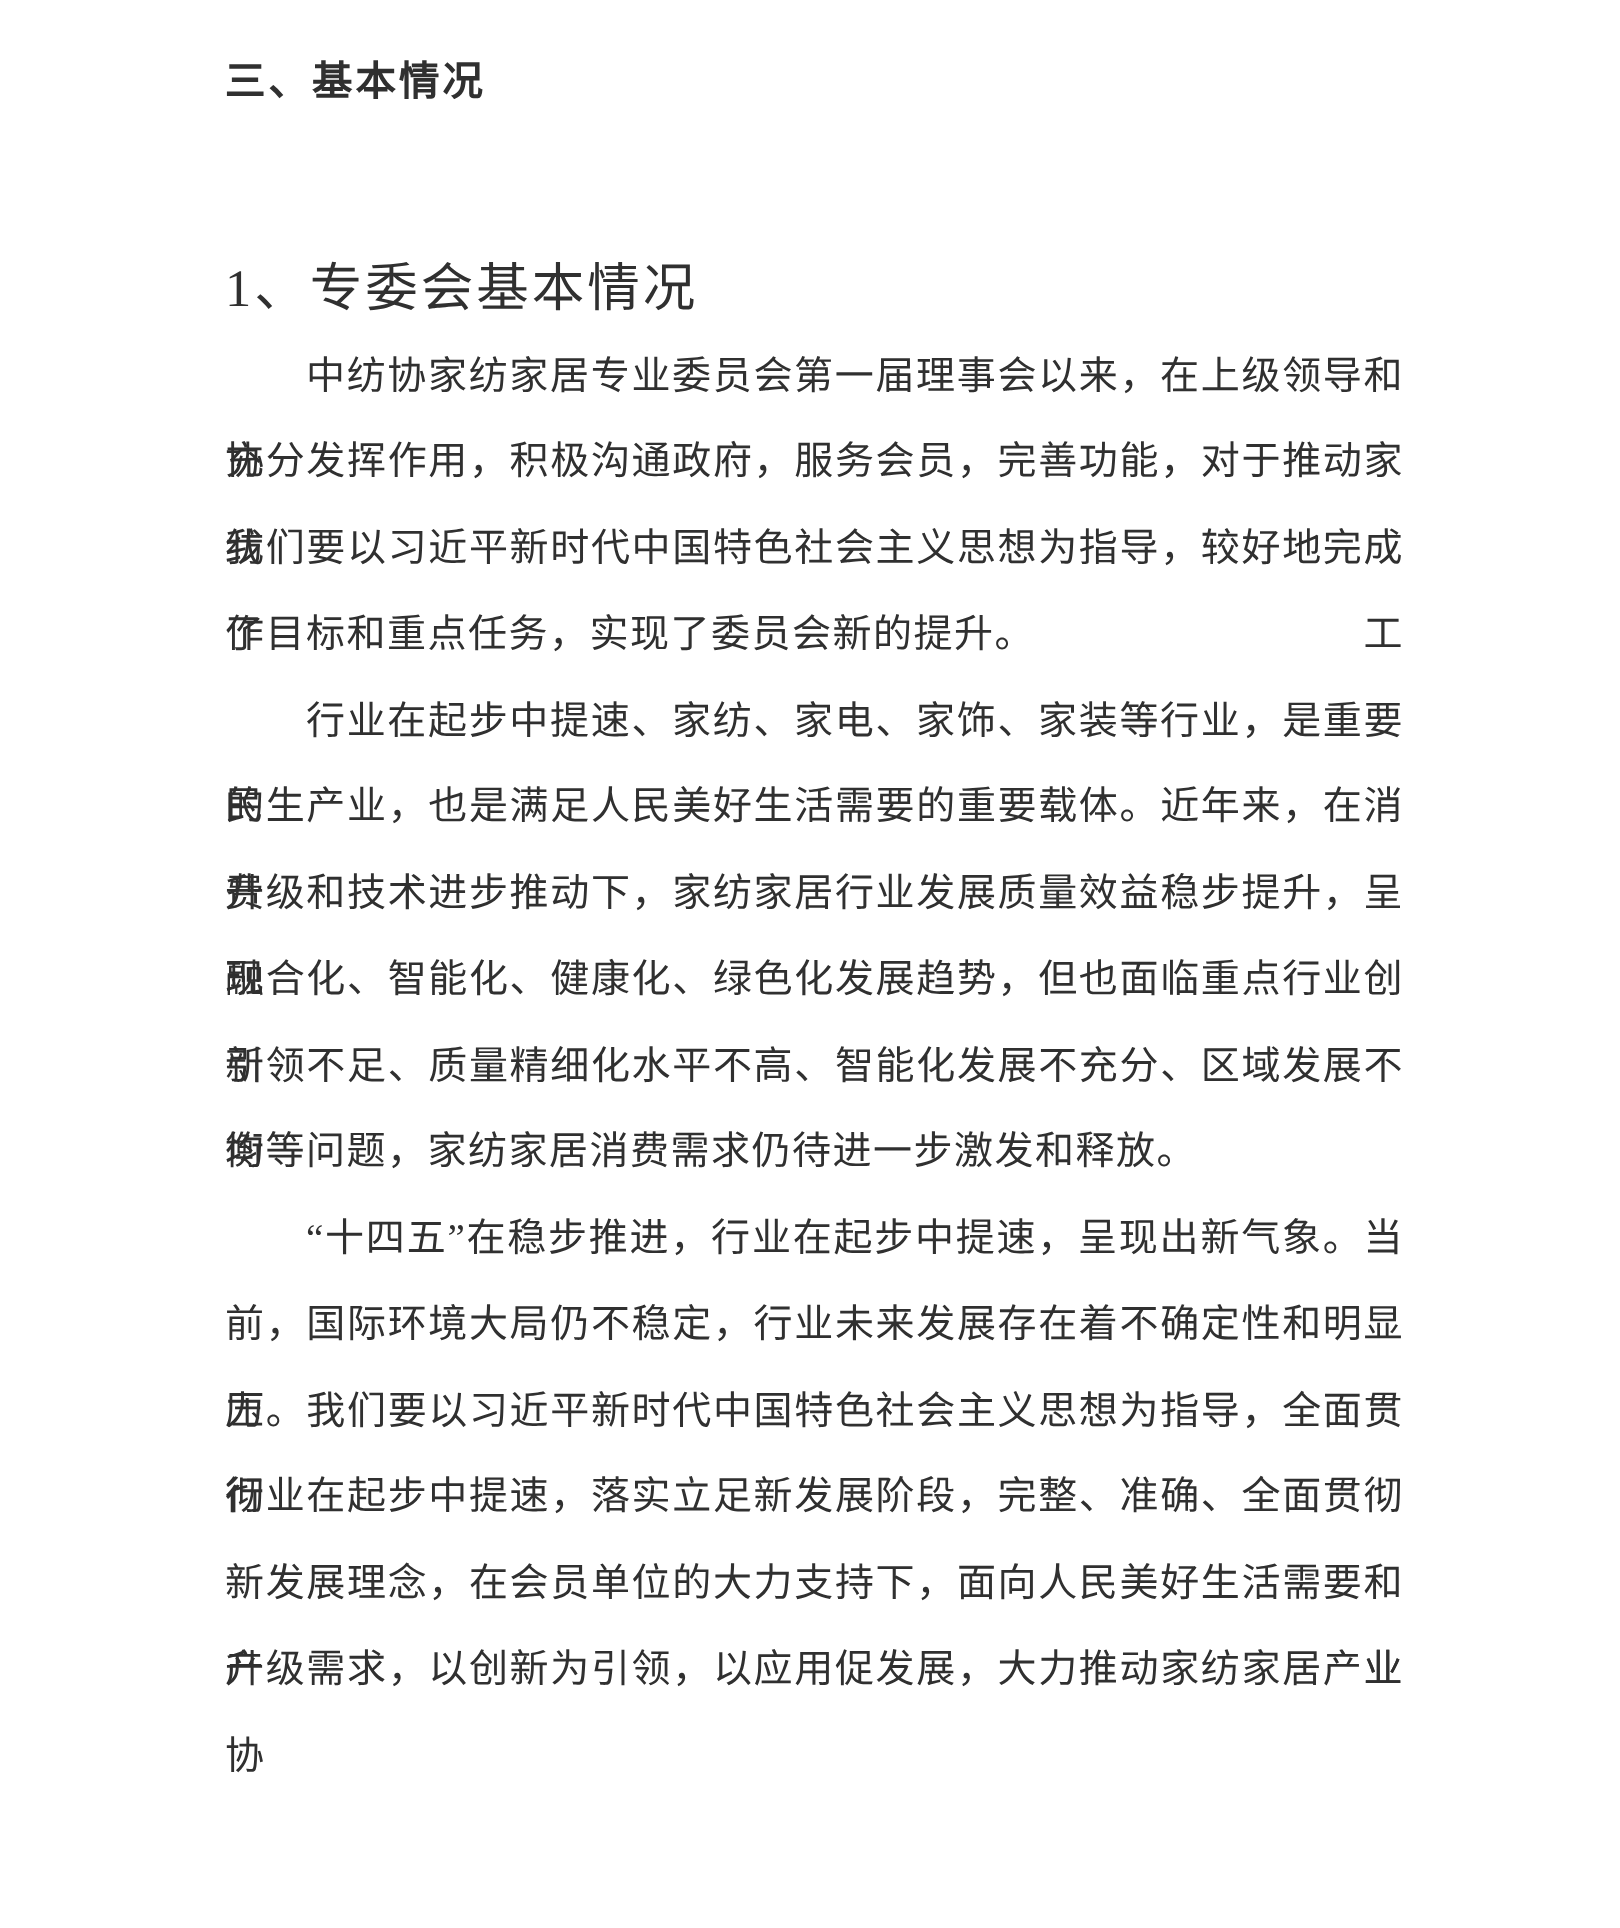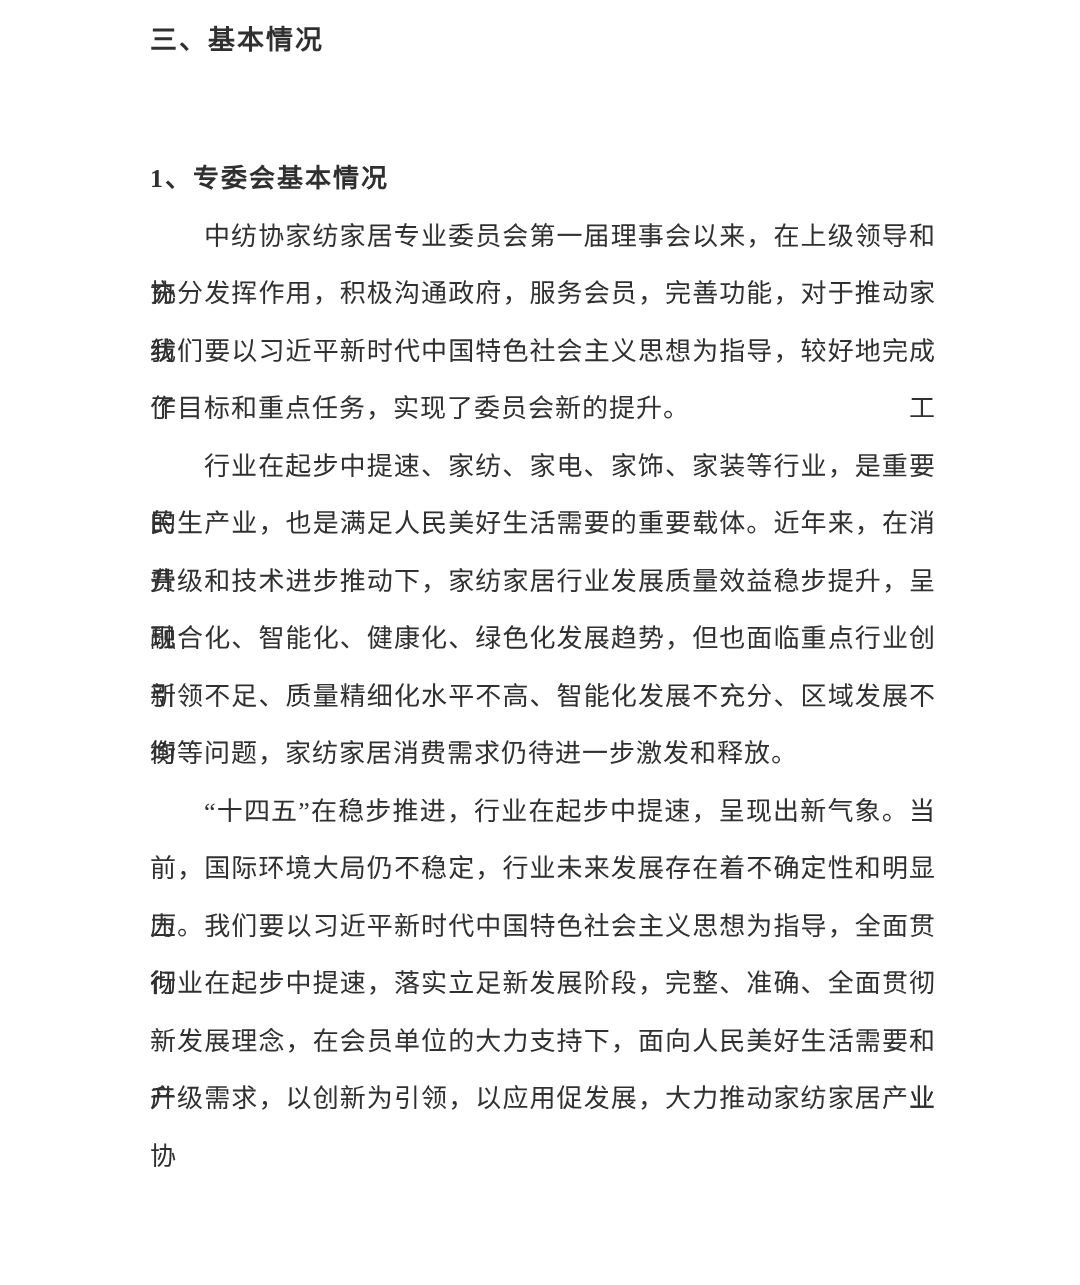--- a/index.html
+++ b/index.html
@@ -10,21 +10,21 @@
   body {
     width: 1080px;
     height: 1285px;
     position: relative;
     overflow: hidden;
     font-family: "Liberation Serif", "DejaVu Serif", serif;
   }
   .doc {
     position: absolute;
     left: 150px;
-    top: 0;
+    top: 14px;
     width: 786px;
     color: #303030;
   }
   .line {
     height: 57.5px;
     line-height: 57.5px;
     font-size: 26px;
     letter-spacing: 1px;
     margin: 0;
     padding: 0;
@@ -35,22 +35,22 @@
     height: 58px;
     line-height: 58px;
     font-size: 27px;
     font-weight: bold;
     letter-spacing: 2px;
   }
   .gap {
     height: 63px;
   }
   .heading {
-    font-size: 26px;
-    font-weight: bold;
+    font-size: 35px;
+    font-weight: normal;
     letter-spacing: 2px;
   }
   .jfy {
     white-space: normal;
     text-align: justify;
     text-align-last: justify;
   }
   .ind {
     text-indent: 54px;
   }

